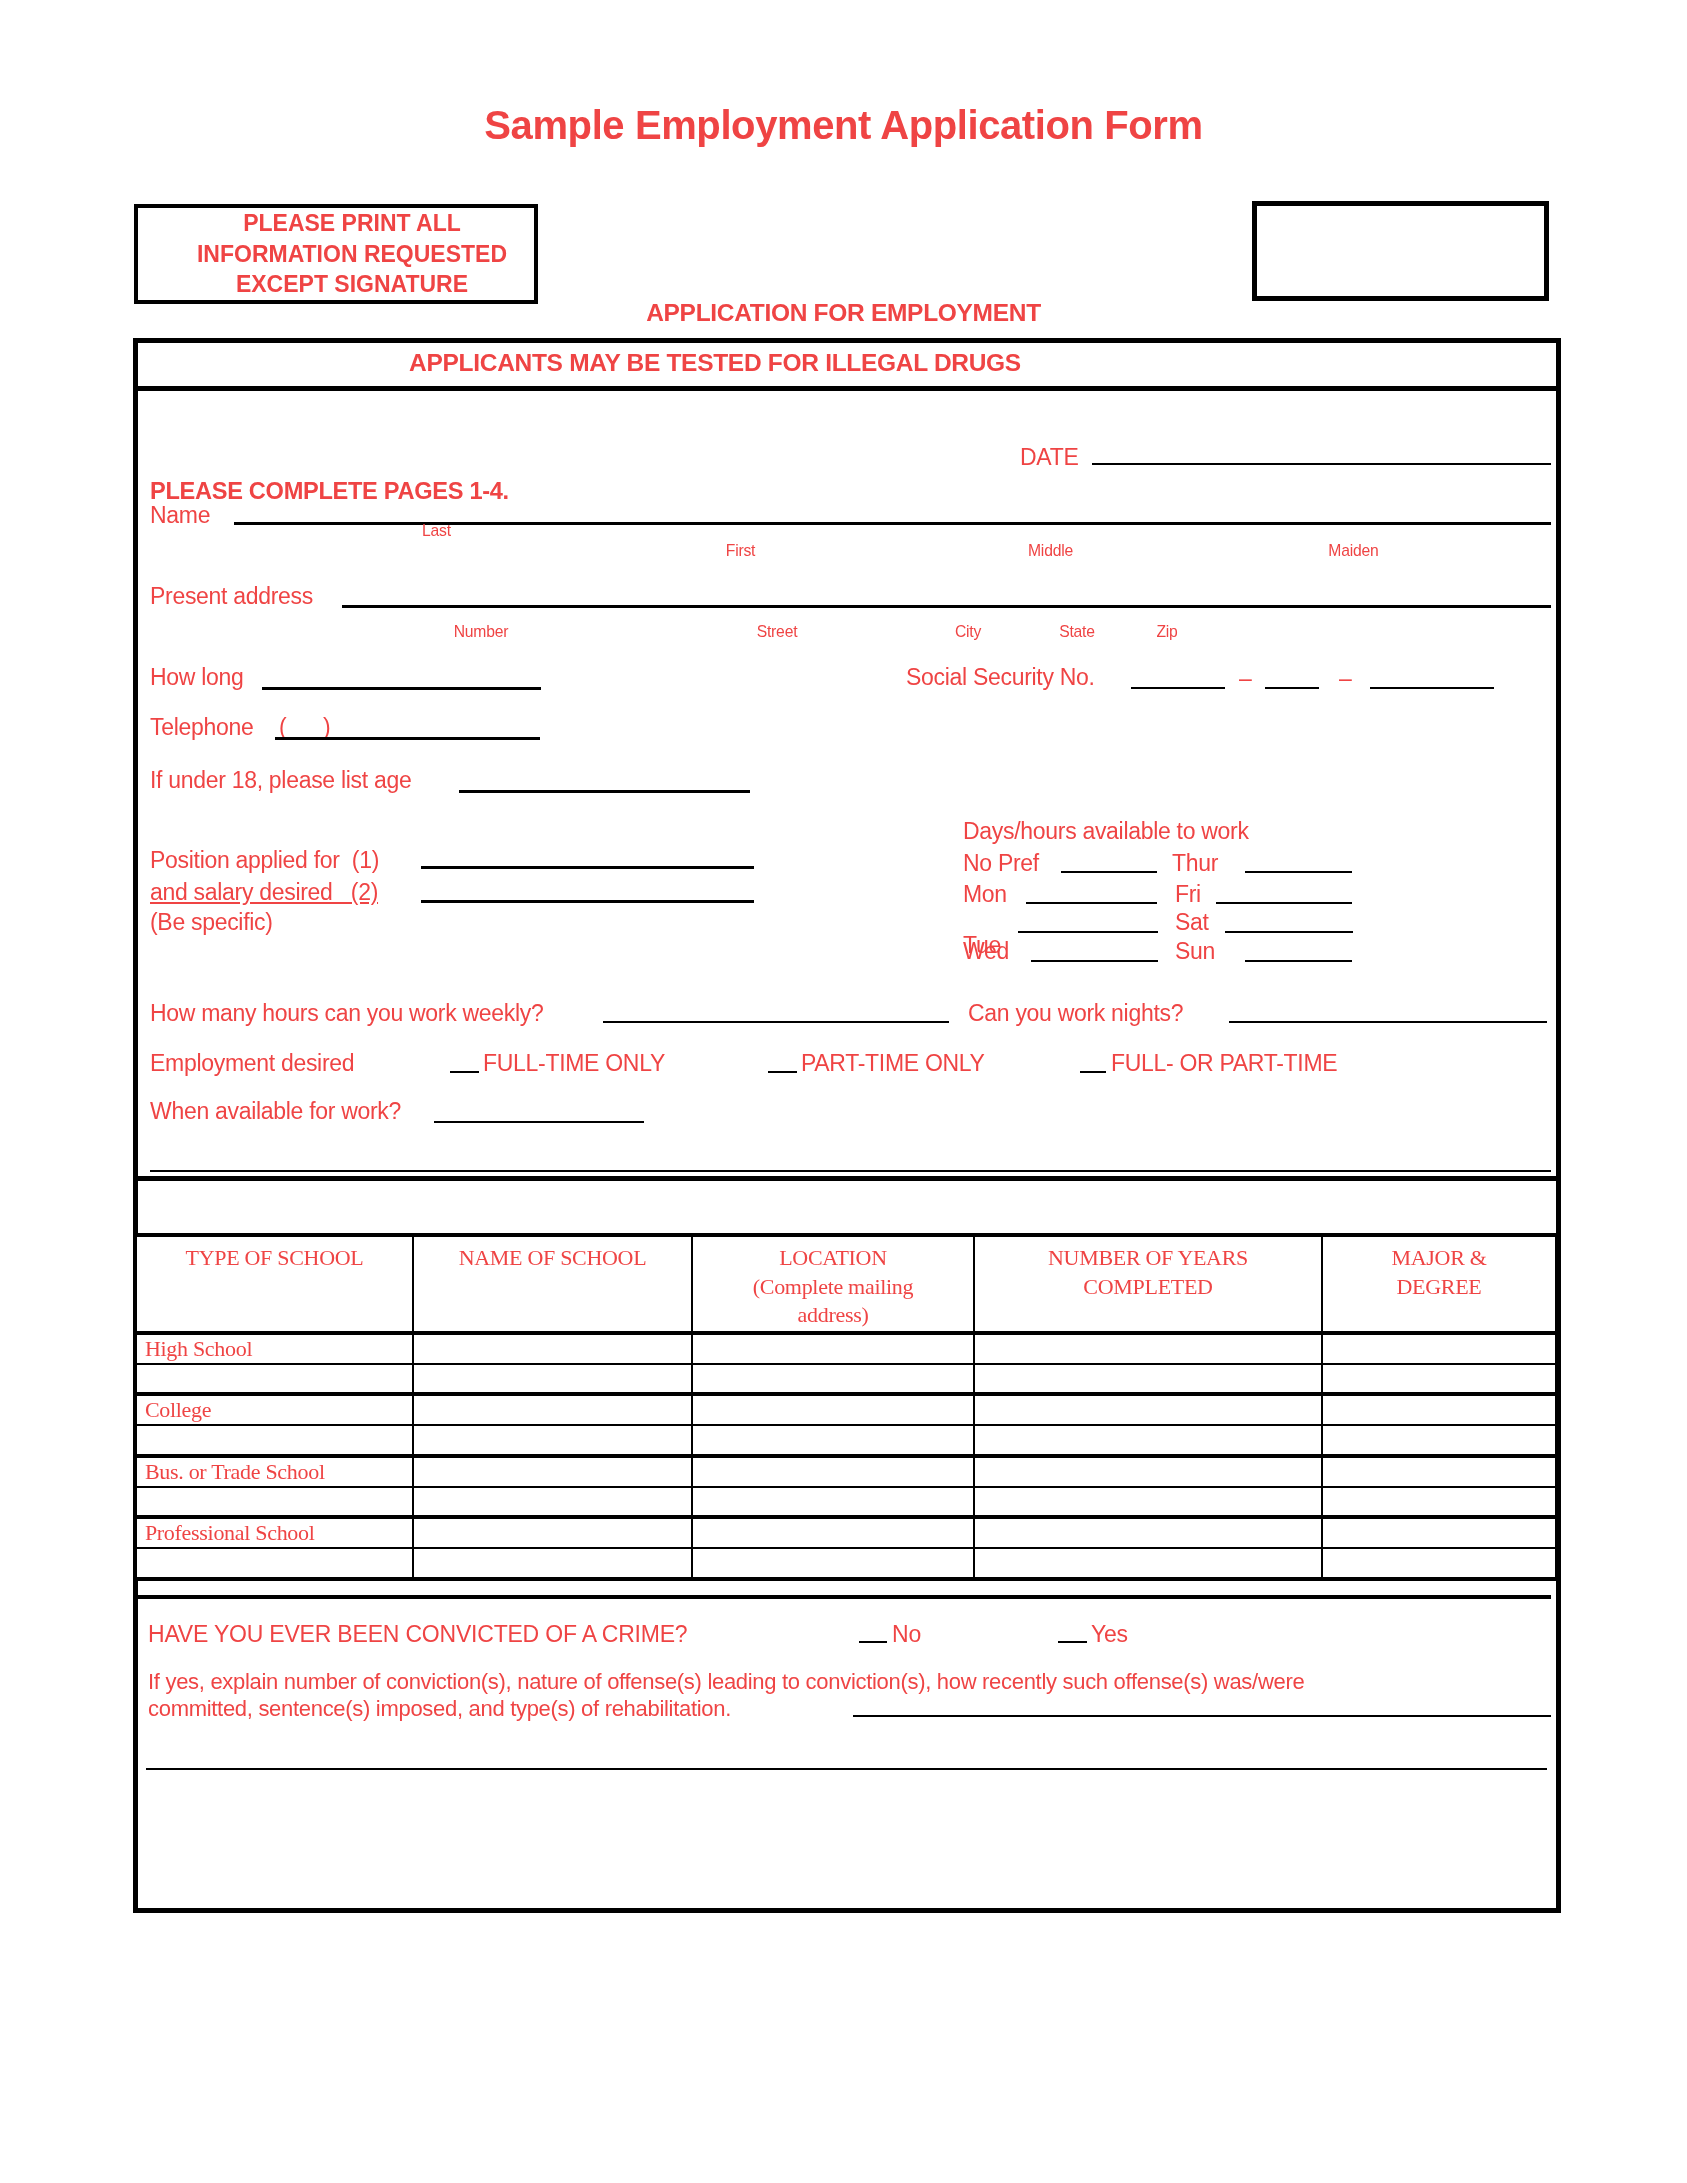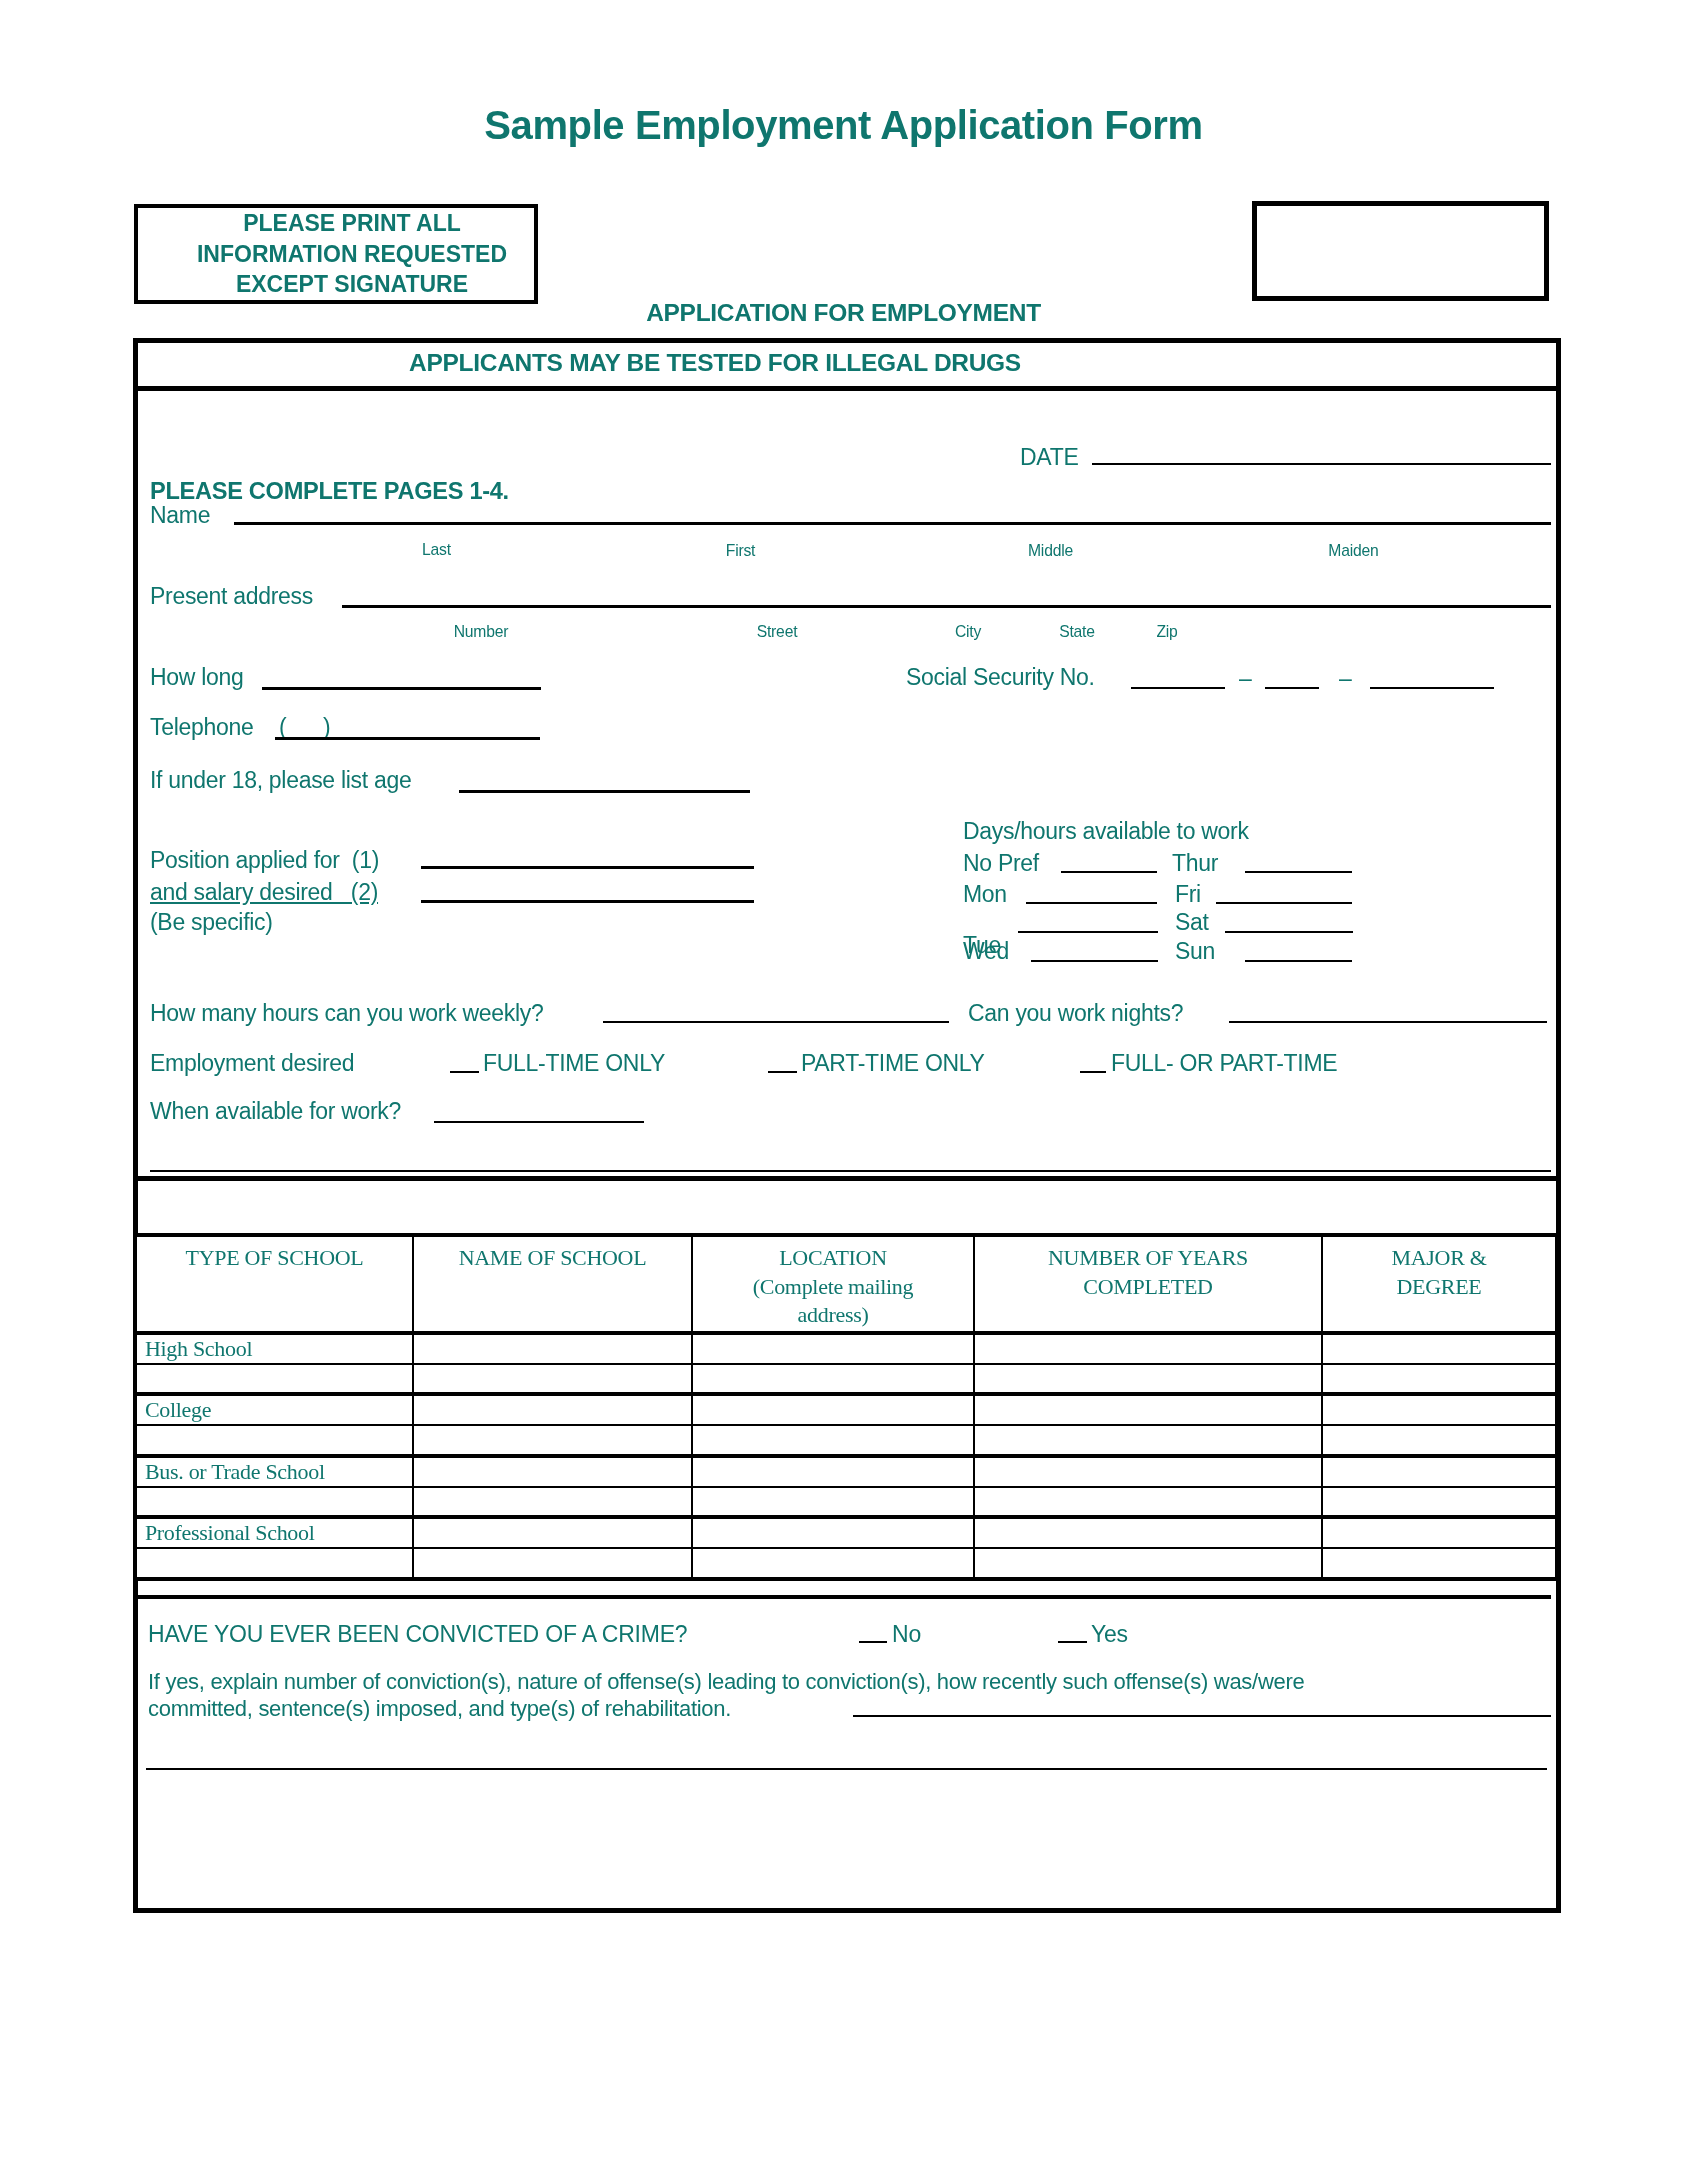--- a/index.html
+++ b/index.html
@@ -1,21 +1,21 @@
 <!DOCTYPE html>
 <html style="font-size:14px"><head>
 <meta charset="utf-8">
 <style>
   html,body{margin:0;padding:0;background:#ffffff;}
   #page{
     position:relative;
     width:1687px;height:2184px;
     background:#ffffff;
     font-family:"Liberation Sans", sans-serif;
-    color:#0f766e;
+    color:#ef4444;
     overflow:hidden;
   }
   .abs{position:absolute;}
   .ctr{left:0;right:0;text-align:center;}
   .b{font-weight:bold;}
   .pre{white-space:pre;}
   .prl{white-space:pre-line;}
   .lbl{position:absolute;font-size:23px;letter-spacing:-0.3px;line-height:1.05;}
   .sub{position:absolute;font-size:15.7px;text-align:center;letter-spacing:-0.2px;}
   .bl{position:absolute;border-bottom:2.6px solid #000;height:0;}
@@ -62,21 +62,21 @@
 
   <div class="abs b" style="left:133px;top:349px;width:1164px;text-align:center;font-size:24.5px;letter-spacing:-0.3px;">APPLICANTS MAY BE TESTED FOR ILLEGAL DRUGS</div>
   <div class="divbar" style="left:133px;top:386px;width:1428px;height:5.2px;"></div>
 
   <div class="lbl b" style="left:150px;top:444px;font-size:23.6px;margin-top:35px;">PLEASE COMPLETE PAGES 1-4.</div>
   <div class="lbl" style="left:1020px;top:445px;">DATE</div>
   <div class="bl" style="left:1092px;top:463px;width:459px;"></div>
 
   <div class="lbl" style="left:150px;top:503px;">Name</div>
   <div class="bl bl4" style="left:234px;top:522px;width:1317px;"></div>
-  <div class="sub" style="left:349px;top:541px;width:175px;">Last</div>
+  <div class="sub" style="left:349px;top:522px;width:175px;">Last</div>
   <div class="sub" style="left:653px;top:542px;width:175px;">First</div>
   <div class="sub" style="left:963px;top:542px;width:175px;">Middle</div>
   <div class="sub" style="left:1266px;top:542px;width:175px;">Maiden</div>
 
   <div class="lbl" style="left:150px;top:584px;">Present address</div>
   <div class="bl bl4" style="left:342px;top:605px;width:1209px;"></div>
   <div class="sub" style="left:411px;top:623px;width:140px;">Number</div>
   <div class="sub" style="left:707px;top:623px;width:140px;">Street</div>
   <div class="sub" style="left:898px;top:623px;width:140px;">City</div>
   <div class="sub" style="left:1007px;top:623px;width:140px;">State</div>

